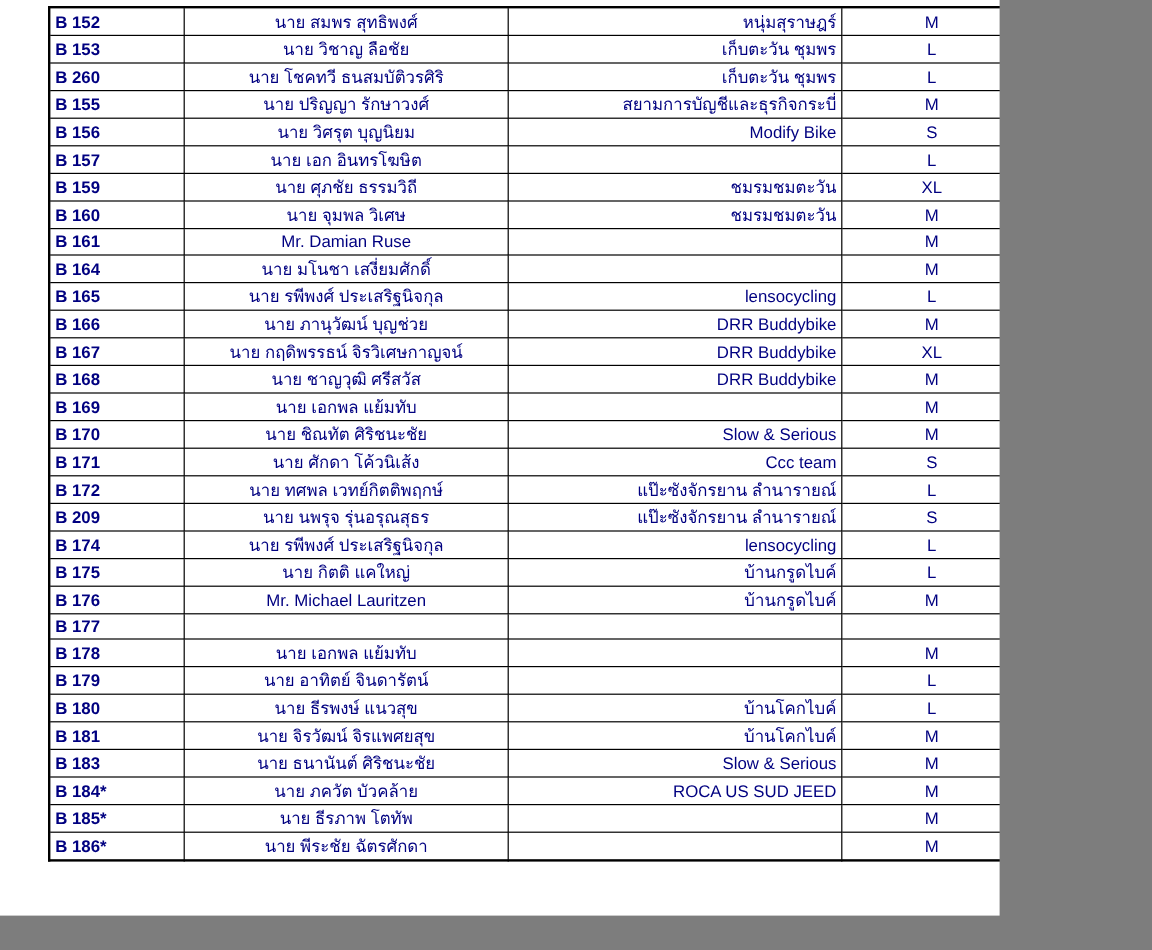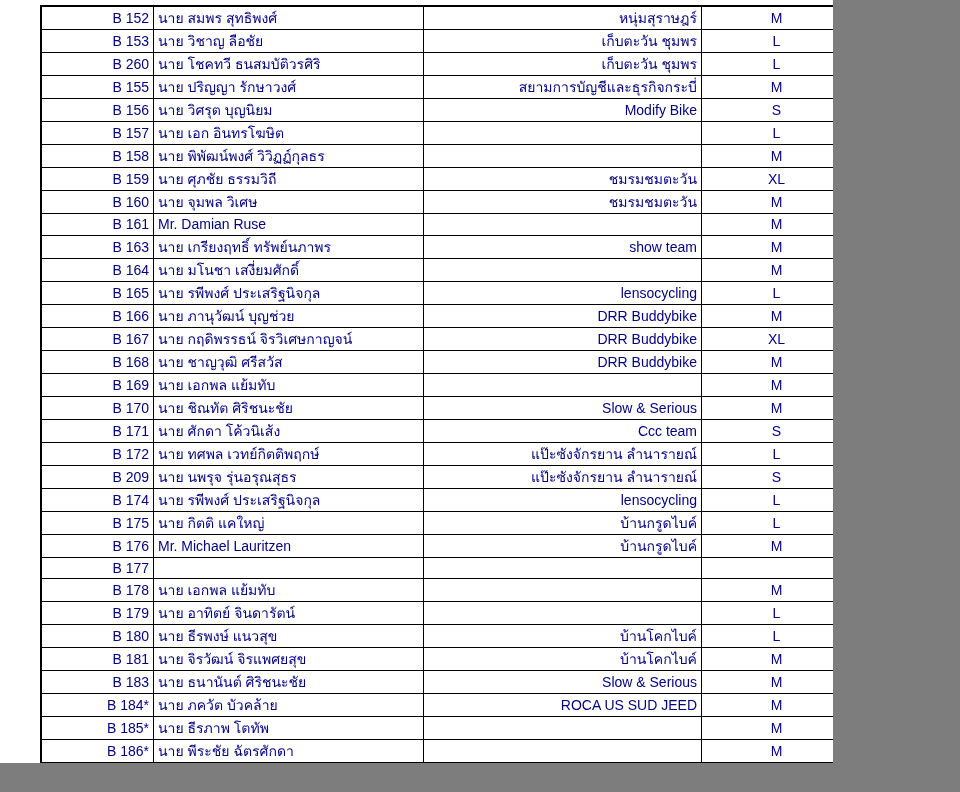--- a/index.html
+++ b/index.html
@@ -22,22 +22,22 @@
   }
   table.roster td {
     border:1px solid #000000;
     height:20.6px;
     padding:0 4px;
     font-size:14px;
     color:#000080;
     white-space:nowrap;
     overflow:hidden;
   }
-  td.col-id   { width:103px; text-align:right; }
-  td.col-name { width:261px; text-align:left; padding-left:7px; }
+  td.col-id   { width:103px; text-align:left;font-weight:bold; }
+  td.col-name { width:261px; text-align:center; padding-left:7px; }
   td.col-team { width:269px; text-align:right; padding-left:7px; }
   td.col-size { width:141px; text-align:center; }
 </style>
 </head>
 <body>
 
 <div class="canvas">
 
   <table class="roster">
     <tbody>
@@ -71,50 +71,38 @@
           <td class="col-team">Modify Bike</td>
           <td class="col-size">S</td>
         </tr>
         <tr>
           <td class="col-id">B 157</td>
           <td class="col-name">นาย เอก อินทรโฆษิต</td>
           <td class="col-team"></td>
           <td class="col-size">L</td>
         </tr>
         <tr>
-          <td class="col-id">B 158</td>
-          <td class="col-name">นาย พิพัฒน์พงศ์ วิวิฏฏ์กุลธร</td>
-          <td class="col-team"></td>
-          <td class="col-size">M</td>
-        </tr>
-        <tr>
           <td class="col-id">B 159</td>
           <td class="col-name">นาย ศุภชัย ธรรมวิถี</td>
           <td class="col-team">ชมรมชมตะวัน</td>
           <td class="col-size">XL</td>
         </tr>
         <tr>
           <td class="col-id">B 160</td>
           <td class="col-name">นาย จุมพล วิเศษ</td>
           <td class="col-team">ชมรมชมตะวัน</td>
           <td class="col-size">M</td>
         </tr>
         <tr>
           <td class="col-id">B 161</td>
           <td class="col-name">Mr. Damian Ruse</td>
           <td class="col-team"></td>
           <td class="col-size">M</td>
         </tr>
         <tr>
-          <td class="col-id">B 163</td>
-          <td class="col-name">นาย เกรียงฤทธิ์ ทรัพย์นภาพร</td>
-          <td class="col-team">show team</td>
-          <td class="col-size">M</td>
-        </tr>
-        <tr>
           <td class="col-id">B 164</td>
           <td class="col-name">นาย มโนชา เสงี่ยมศักดิ์</td>
           <td class="col-team"></td>
           <td class="col-size">M</td>
         </tr>
         <tr>
           <td class="col-id">B 165</td>
           <td class="col-name">นาย รพีพงศ์ ประเสริฐนิจกุล</td>
           <td class="col-team">lensocycling</td>
           <td class="col-size">L</td>

